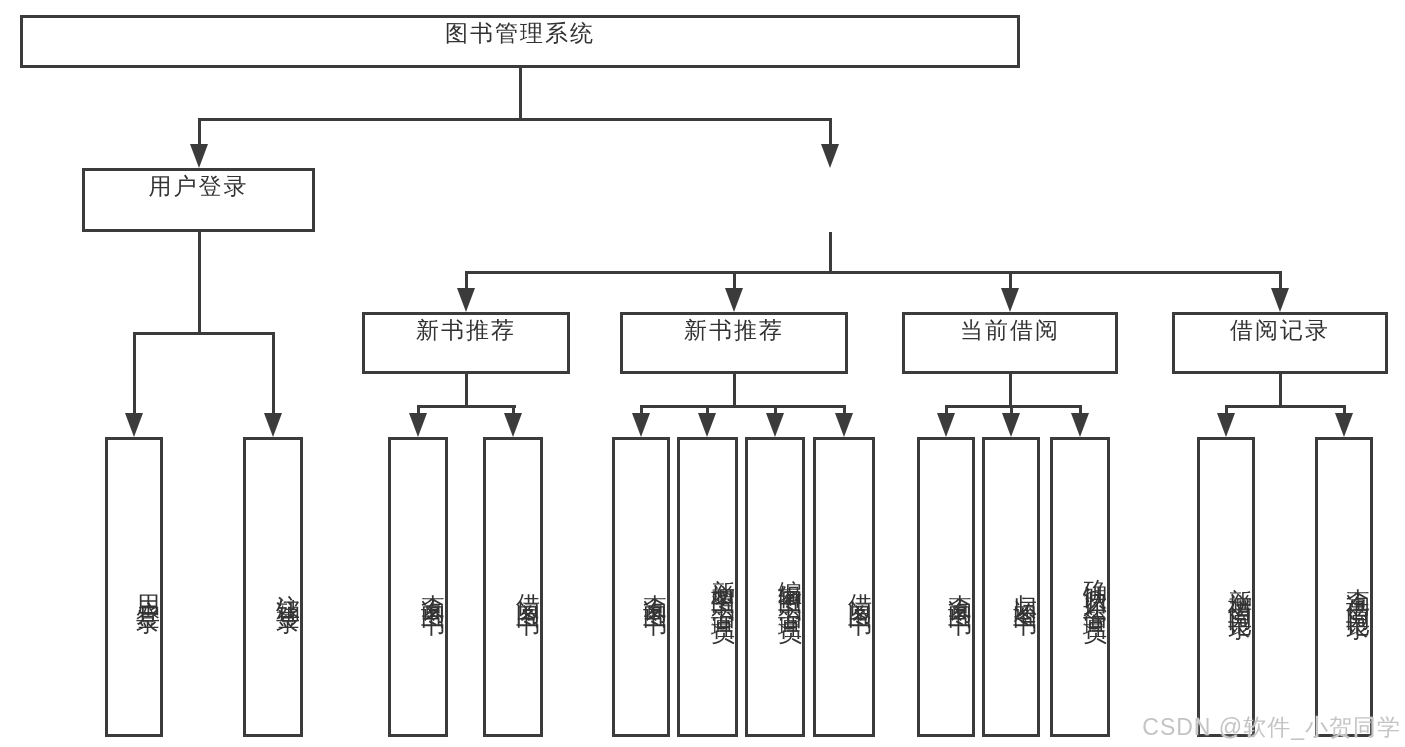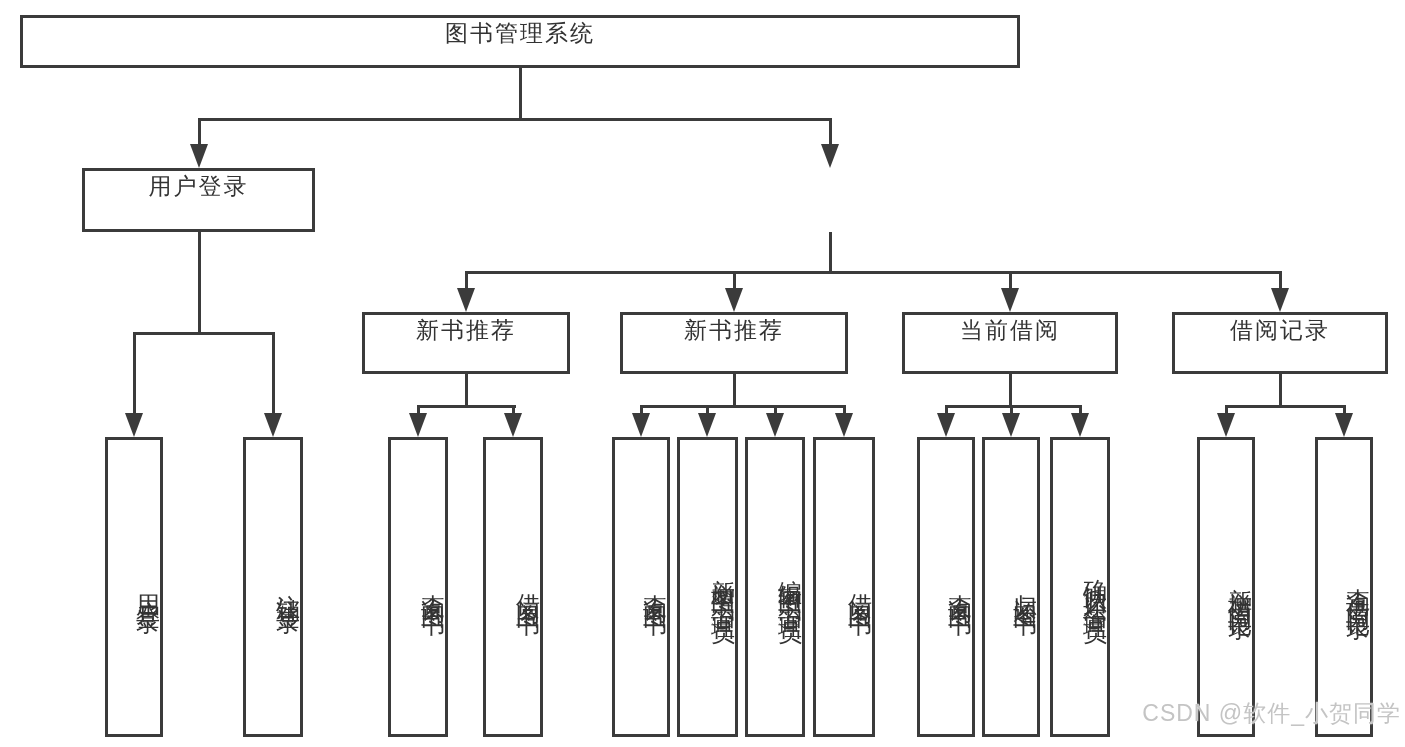--- a/index.html
+++ b/index.html
@@ -18,21 +18,21 @@
     writing-mode:vertical-rl;text-orientation:mixed;
     font-size:24px;letter-spacing:6px;line-height:1;
   }
   .cline{position:absolute;background:var(--line,#3b3b3b);}
   .carrow{
     position:absolute;width:0;height:0;
     border-left:9px solid transparent;border-right:9px solid transparent;
     border-top:24px solid var(--line,#3b3b3b);
   }
   .watermark{
-    position:absolute;right:4px;bottom:18px;z-index:6;
+    position:absolute;right:4px;bottom:4px;z-index:6;
     font-size:23px;letter-spacing:1px;color:var(--wm,#c4c4c4);
     text-shadow:0 0 2px #ffffff, 0 0 1px #ffffff;
     white-space:nowrap;
   }
 </style>
 </head>
 <body>
 
 <div id="canvas" style="--line: #3b3b3b; --text: #333333; --wm: #c4c4c4; background: rgb(255, 255, 255);">
 

